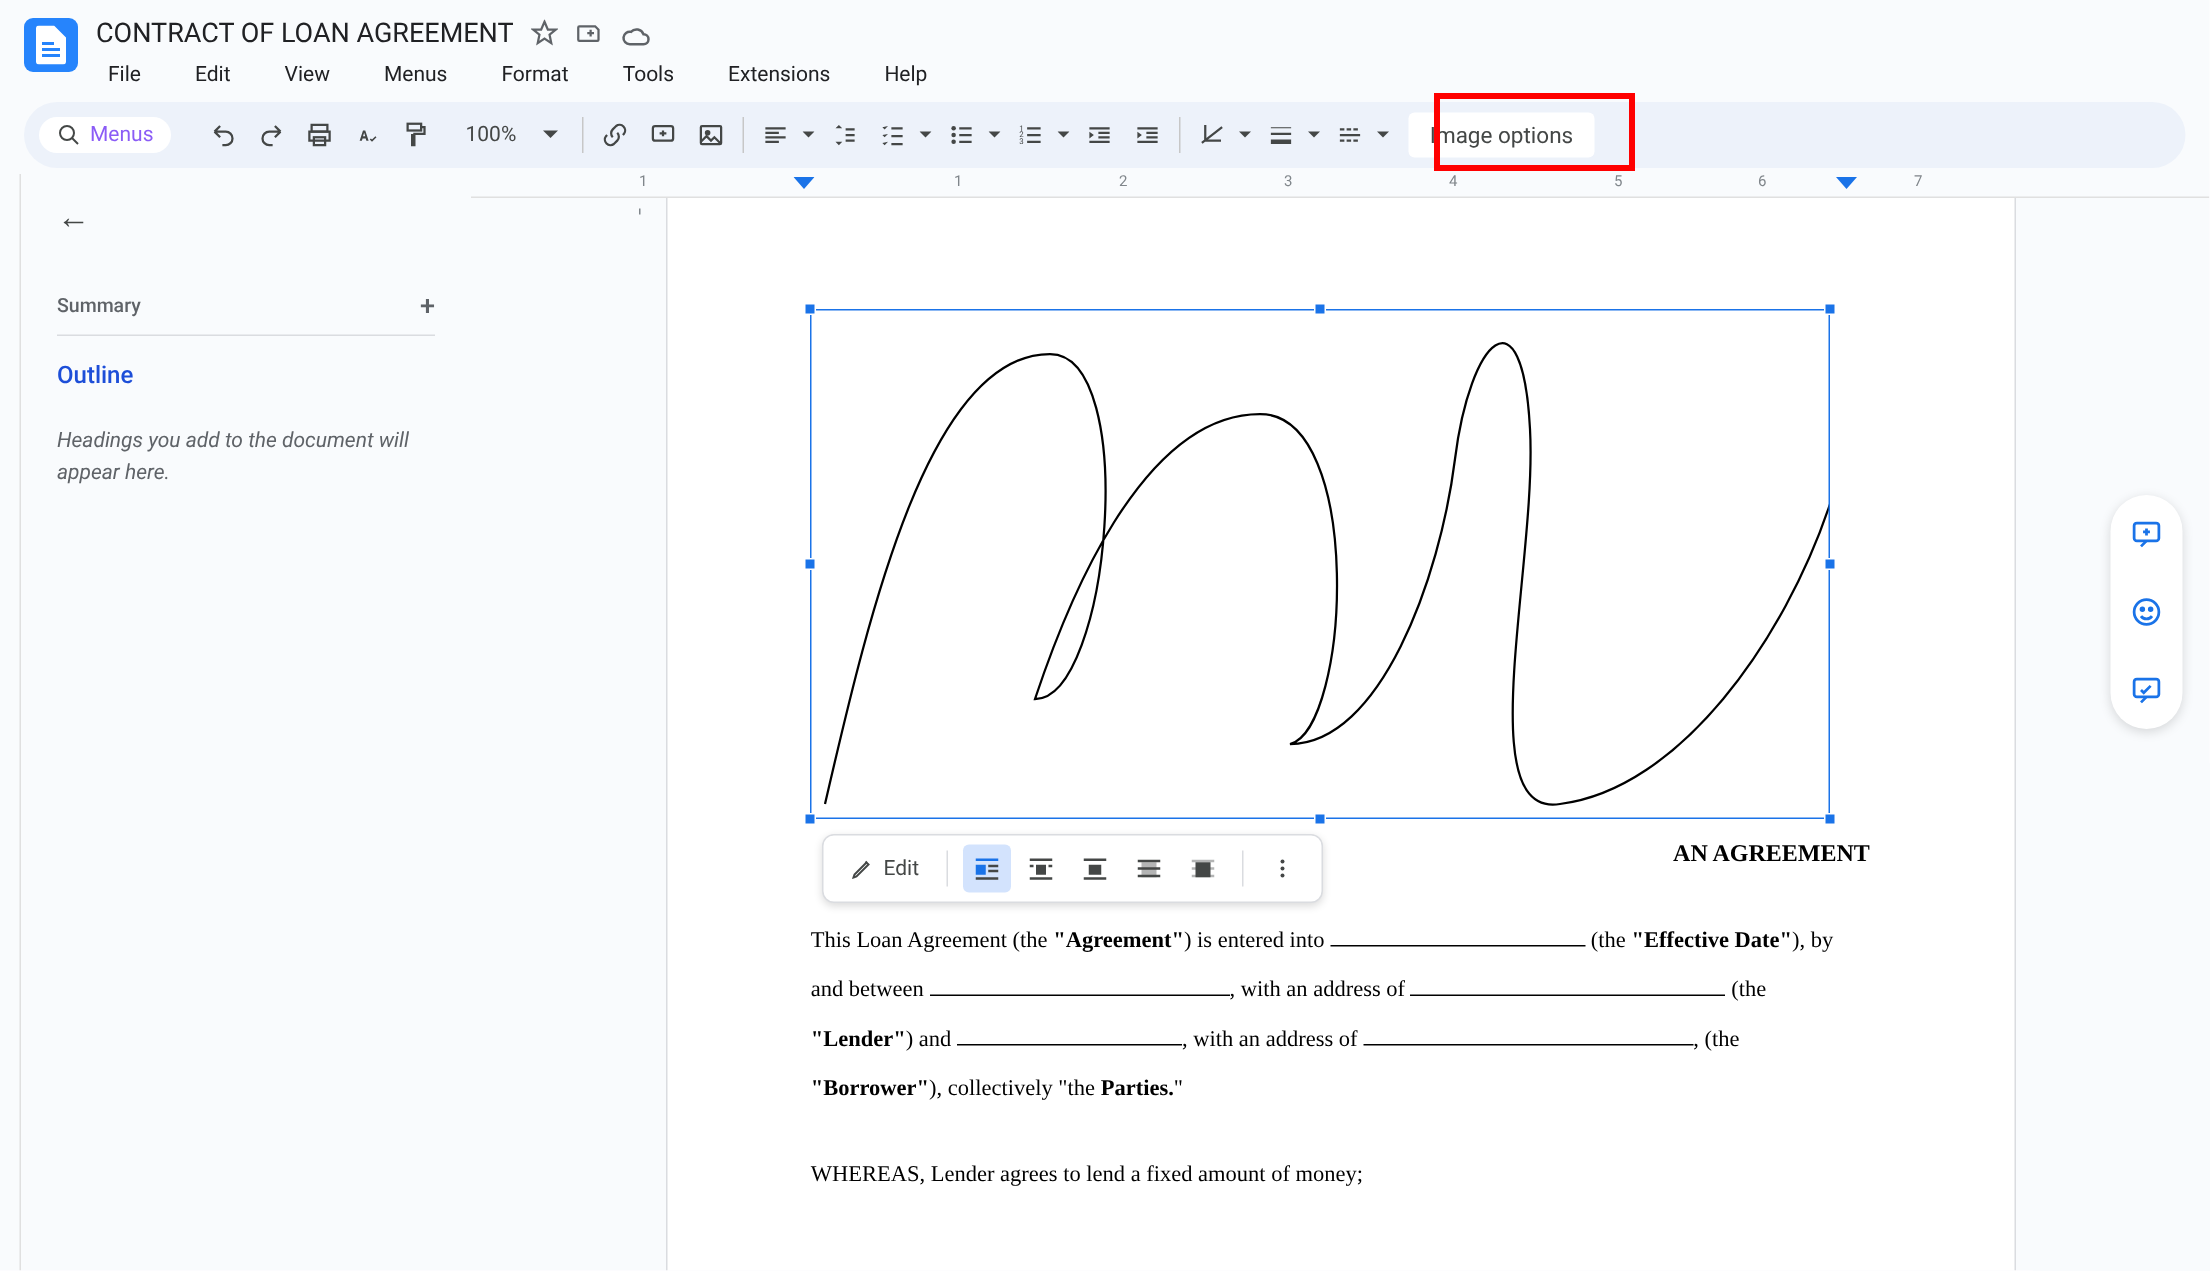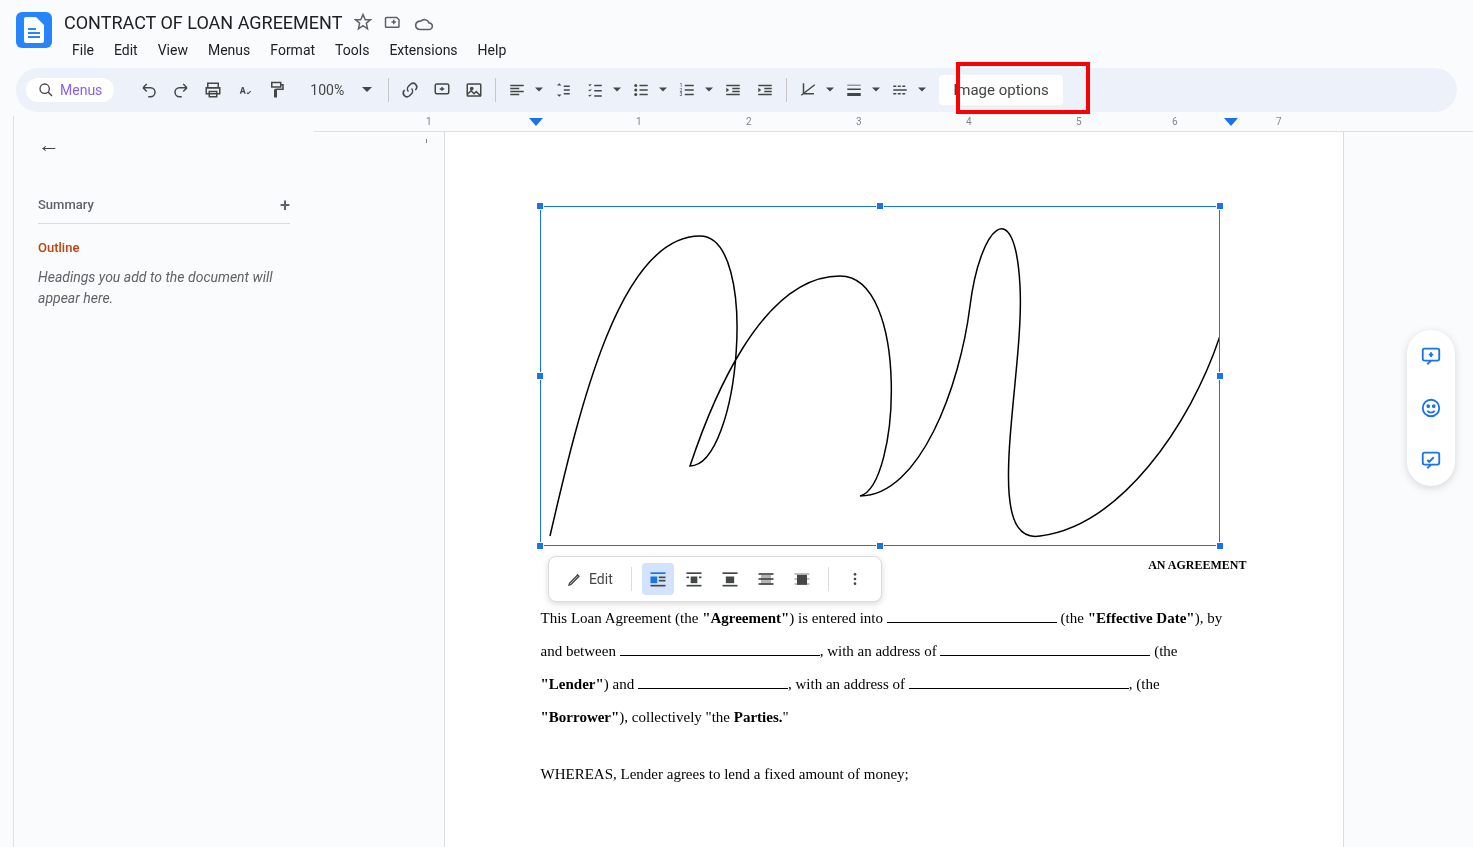--- a/index.html
+++ b/index.html
@@ -5,41 +5,41 @@
 * { margin: 0; padding: 0; box-sizing: border-box; }
 body { font-family: 'Google Sans', Roboto, Arial, sans-serif; background: #f9fbfd; overflow: hidden; width: 1473px; height: 847px; position: relative; }
 
 .header { display: flex; align-items: flex-start; padding: 8px 16px 0 16px; height: 64px; }
 .docs-icon { width: 36px; height: 36px; background: #2684fc; border-radius: 6px; display: flex; align-items: center; justify-content: center; margin-right: 12px; margin-top: 4px; }
 .docs-icon svg { fill: white; }
 .header-center { flex: 1; }
 .title-row { display: flex; align-items: center; gap: 12px; height: 28px; }
 .doc-title { font-size: 18px; color: #202124; font-weight: 400; }
 .title-icon { color: #5f6368; cursor: pointer; display: flex; align-items: center; }
-.menu-row { display: flex; gap: 4px; margin-top: 2px; }
+.menu-row { display: flex; gap: 20px; margin-top: 2px; }
 .menu-item { padding: 4px 8px; font-size: 14px; color: #202124; cursor: pointer; border-radius: 4px; }
 
 .toolbar { display: flex; align-items: center; background: #edf2fa; margin: 4px 16px; border-radius: 24px; padding: 4px 10px; height: 44px; gap: 2px; position: relative; }
 .tb-btn { min-width: 30px; height: 30px; display: flex; align-items: center; justify-content: center; cursor: pointer; border-radius: 4px; color: #444746; }
 .tb-sep { width: 1px; height: 24px; background: #c7c7c7; margin: 0 4px; }
 .search-menus { display: flex; align-items: center; gap: 6px; background: white; border-radius: 16px; padding: 4px 12px; font-size: 14px; color: #8b5cf6; }
 .zoom { font-size: 14px; color: #444746; padding: 0 6px; }
 .tb-dropdown { display: flex; align-items: center; }
 .dropdown-arrow { width: 14px; display: flex; align-items: center; justify-content: center; }
 .image-options { background: white; border-radius: 4px; padding: 6px 14px; font-size: 15px; color: #444746; margin-left: 8px; cursor: pointer; }
 .red-box { position: absolute; border: 4px solid red; pointer-events: none; }
 .tooltip { position: absolute; background: #000; color: white; font-size: 13px; padding: 4px 10px; border-radius: 4px; }
 
 .workspace { display: flex; height: calc(100% - 116px); position: relative; }
 .ruler-v { width: 14px; background: #f9fbfd; border-right: 1px solid #e0e0e0; }
 .sidebar { width: 300px; padding: 16px 24px; background: #f9fbfd; }
 .back-arrow { font-size: 22px; color: #444746; margin-bottom: 28px; cursor: pointer; }
 .sidebar-section { display: flex; justify-content: space-between; align-items: center; font-size: 13px; color: #5f6368; font-weight: 500; padding: 8px 0; border-bottom: 1px solid #dadce0; margin-bottom: 16px; }
 .sidebar-section .plus { font-size: 18px; cursor: pointer; }
-.outline-title { font-size: 13px; color: #c2410c; font-weight: 500; margin-bottom: 12px; }
+.outline-title { font-size: 16px; color: #1d4ed8; font-weight: 500; margin-bottom: 25px; }
 .outline-empty { font-size: 14px; color: #5f6368; font-style: italic; line-height: 1.5; }
 
 .canvas-area { flex: 1; background: #f9fbfd; overflow: hidden; position: relative; }
 .ruler-h { height: 16px; background: #f9fbfd; position: relative; font-size: 10px; color: #80868b; border-bottom: 1px solid #e0e0e0; }
 .ruler-h .tick { position: absolute; top: 0; }
 .ruler-h .tick::before { content: ''; position: absolute; bottom: -16px; width: 1px; height: 4px; background: #80868b; }
 .ruler-marker { position: absolute; top: 2px; }
 .page { background: white; width: 900px; margin: 0 auto; margin-top: 0; min-height: 1000px; position: relative; padding: 60px 96px; border: 1px solid #dadce0; border-top: none; }
 
 .selected-image { position: absolute; top: 206px; left: 540px; width: 680px; height: 340px; }
@@ -55,21 +55,21 @@
 .handle.br { bottom: -4px; right: -4px; }
 .drawing { width: 100%; height: 100%; }
 
 .image-controls { position: absolute; top: 556px; left: 548px; background: white; border: 1px solid #dadce0; border-radius: 8px; box-shadow: 0 2px 6px rgba(0,0,0,0.15); display: flex; align-items: center; padding: 6px 10px; gap: 4px; }
 .ic-btn { width: 32px; height: 32px; display: flex; align-items: center; justify-content: center; cursor: pointer; border-radius: 4px; }
 .ic-btn.active { background: #d3e3fd; }
 .ic-edit { display: flex; align-items: center; gap: 6px; padding: 0 8px; font-size: 14px; color: #444746; cursor: pointer; }
 .ic-sep { width: 1px; height: 24px; background: #dadce0; margin: 0 6px; }
 
 .doc-content { font-family: Georgia, serif; font-size: 15px; line-height: 2.2; color: #000; }
-.doc-content .partial-heading { text-align: right; font-weight: bold; margin-top: 360px; font-size: 12px; }
+.doc-content .partial-heading { text-align: right; font-weight: bold; margin-top: 360px; font-size: 16px; }
 .blank { display: inline-block; border-bottom: 1px solid #000; min-width: 120px; }
 
 .floating-panel { position: absolute; right: 18px; top: 330px; background: white; border-radius: 24px; box-shadow: 0 2px 8px rgba(0,0,0,0.15); padding: 8px 6px; display: flex; flex-direction: column; gap: 16px; }
 .fp-btn { width: 36px; height: 36px; display: flex; align-items: center; justify-content: center; cursor: pointer; border-radius: 50%; color: #1a73e8; }
 
 svg { display: block; }
 </style>
 </head>
 <body>
 

